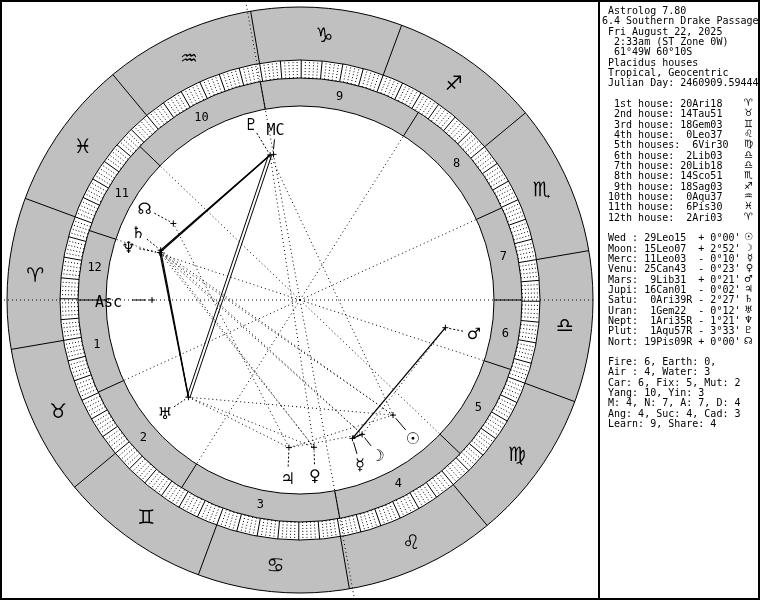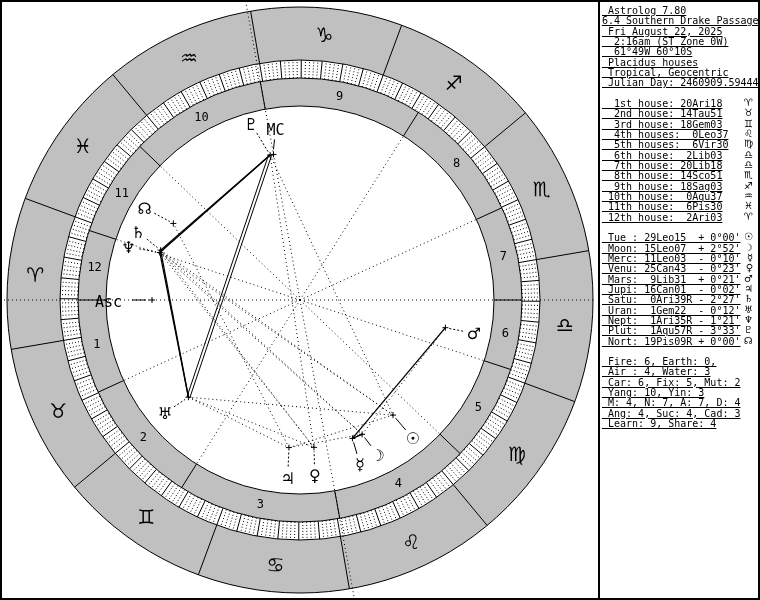--- a/index.html
+++ b/index.html
@@ -1,21 +1,21 @@
 <!DOCTYPE html>
 <html><head>
 <meta charset="utf-8">
 <style>
   html,body{margin:0;padding:0;background:#fff;}
   #app{position:relative;width:760px;height:600px;background:#ffffff;
        border:2px solid #000;box-sizing:border-box;overflow:hidden;
        font-family:"DejaVu Sans Mono",monospace;}
   #wheel{position:absolute;left:0;top:0;}
   #panel{position:absolute;left:596px;top:0;width:160px;height:596px;
-         border-left:2px solid #000;box-sizing:border-box;padding-top:4px;background:#fff;text-decoration:underline;}
+         border-left:2px solid #000;box-sizing:border-box;padding-top:4px;background:#fff;}
   .line{white-space:pre;font-size:10px;line-height:10.33px;height:10.33px;
         padding-left:2px;position:relative;color:#000;}
   .line .g{position:absolute;right:5px;top:-1px;
            font-family:"DejaVu Sans",sans-serif;font-size:10px;line-height:10px;}
   #p-houses,#p-planets,#p-stats{margin-top:10.33px;}
 </style>
 </head>
 <body>
 
 <div id="app">
@@ -532,42 +532,42 @@
         <line x1="271.49406849226324" y1="149.39287244469395" x2="271.49406849226324" y2="155.39287244469395" stroke="#000000" stroke-width="1"></line>
         <line x1="272.49406849226324" y1="137.39287244469395" x2="271.49406849226324" y2="147.39287244469395" stroke="#000000" stroke-width="1"></line>
         <text x="264.49406849226324" y="133.39287244469395" font-size="15" font-family="&quot;DejaVu Sans Mono&quot;, monospace" text-anchor="start" fill="#000000">MC</text>
       </g>
     </svg>
   <div id="panel">
     <div id="p-header">
         <div class="line"><span> Astrolog 7.80</span></div>
         <div class="line"><span>6.4 Southern Drake Passage</span></div>
         <div class="line"><span> Fri August 22, 2025</span></div>
-        <div class="line"><span>  2:16am (ST Zone 0W)</span></div>
+        <div class="line"><span>  2:33am (ST Zone 0W)</span></div>
         <div class="line"><span>  61°49W 60°10S</span></div>
         <div class="line"><span> Placidus houses</span></div>
         <div class="line"><span> Tropical, Geocentric</span></div>
         <div class="line"><span> Julian Day: 2460909.59444</span></div>
       </div>
     <div id="p-houses">
         <div class="line"><span>  1st house: 20Ari18</span><span class="g">♈</span></div>
         <div class="line"><span>  2nd house: 14Tau51</span><span class="g">♉</span></div>
         <div class="line"><span>  3rd house: 18Gem03</span><span class="g">♊</span></div>
-        <div class="line"><span>  4th houses:  0Leo37</span><span class="g">♌</span></div>
+        <div class="line"><span>  4th house:  0Leo37</span><span class="g">♌</span></div>
         <div class="line"><span>  5th houses:  6Vir30</span><span class="g">♍</span></div>
         <div class="line"><span>  6th house:  2Lib03</span><span class="g">♎</span></div>
         <div class="line"><span>  7th house: 20Lib18</span><span class="g">♎</span></div>
         <div class="line"><span>  8th house: 14Sco51</span><span class="g">♏</span></div>
         <div class="line"><span>  9th house: 18Sag03</span><span class="g">♐</span></div>
         <div class="line"><span> 10th house:  0Aqu37</span><span class="g">♒</span></div>
         <div class="line"><span> 11th house:  6Pis30</span><span class="g">♓</span></div>
         <div class="line"><span> 12th house:  2Ari03</span><span class="g">♈</span></div>
       </div>
     <div id="p-planets">
-        <div class="line"><span> Tue : 29Leo15  + 0°00'</span><span class="g">☉</span></div>
+        <div class="line"><span> Wed : 29Leo15  + 0°00'</span><span class="g">☉</span></div>
         <div class="line"><span> Moon: 15Leo07  + 2°52'</span><span class="g">☽</span></div>
         <div class="line"><span> Merc: 11Leo03  - 0°10'</span><span class="g">☿</span></div>
         <div class="line"><span> Venu: 25Can43  - 0°23'</span><span class="g">♀</span></div>
         <div class="line"><span> Mars:  9Lib31  + 0°21'</span><span class="g">♂</span></div>
         <div class="line"><span> Jupi: 16Can01  - 0°02'</span><span class="g">♃</span></div>
         <div class="line"><span> Satu:  0Ari39R - 2°27'</span><span class="g">♄</span></div>
         <div class="line"><span> Uran:  1Gem22  - 0°12'</span><span class="g">♅</span></div>
         <div class="line"><span> Nept:  1Ari35R - 1°21'</span><span class="g">♆</span></div>
         <div class="line"><span> Plut:  1Aqu57R - 3°33'</span><span class="g">♇</span></div>
         <div class="line"><span> Nort: 19Pis09R + 0°00'</span><span class="g">☊</span></div>

